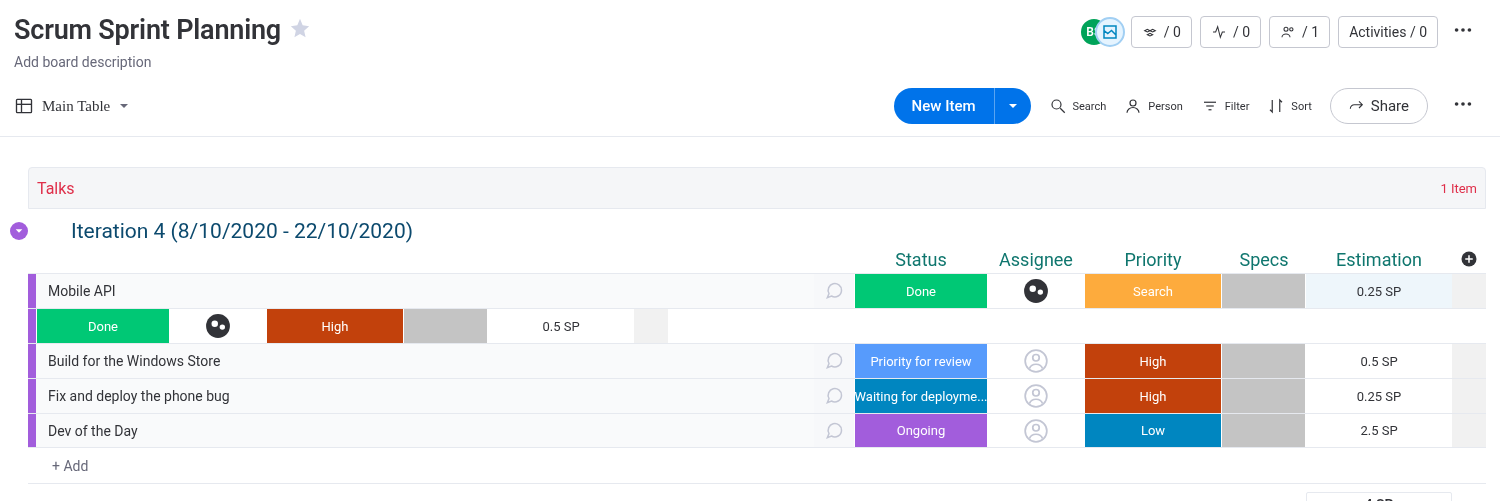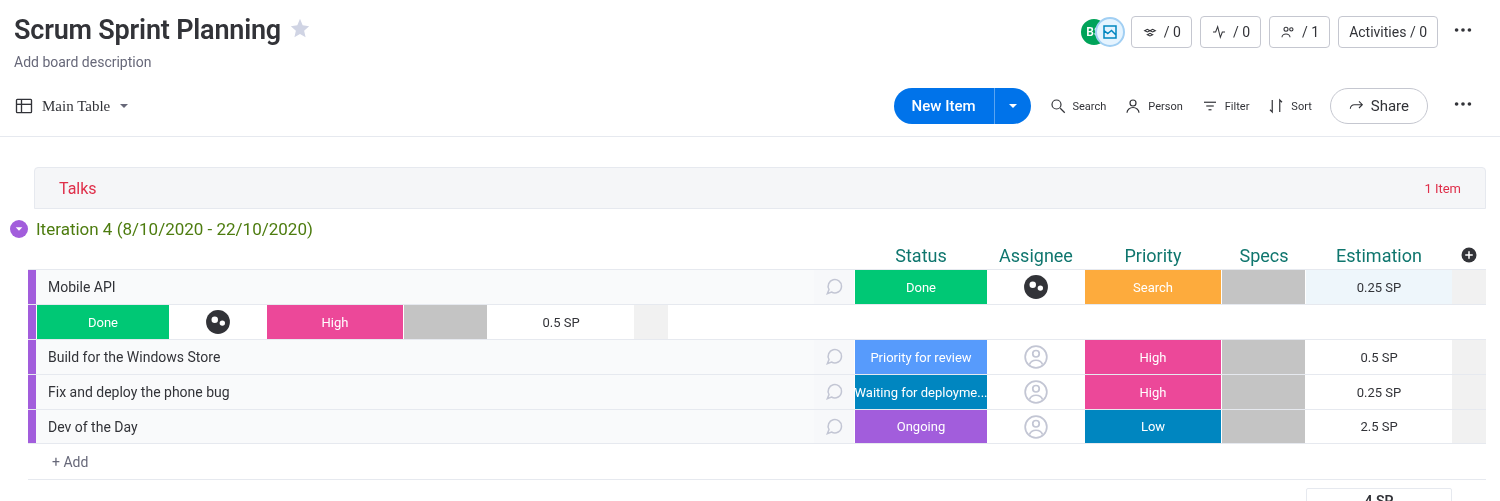--- a/index.html
+++ b/index.html
@@ -34,28 +34,28 @@
     .new-item-main { display: flex; align-items: center; padding: 0 18px; font-size: 15px; font-weight: 500; }
     .new-item-drop { display: flex; align-items: center; padding: 0 12px; border-left: 1px solid rgba(255,255,255,0.35); }
     .new-item-drop svg { width: 12px; height: 12px; fill: #fff; }
     .tool-item { display: flex; align-items: center; gap: 6px; font-size: 11px; color: #323338; cursor: pointer; }
     .tool-item svg { width: 18px; height: 18px; stroke: #323338; fill: none; stroke-width: 1.6; }
     .share-btn { border: 1px solid #c5c7d0; border-radius: 22px; height: 36px; padding: 0 18px; display: flex; align-items: center; gap: 6px; font-size: 15px; cursor: pointer; }
     .share-btn svg { width: 16px; height: 16px; stroke: #323338; fill: none; stroke-width: 1.6; }
     
     
     .board-body { padding: 30px 14px 0 14px; }
-    .talks-bar { background: #f5f6f8; border: 1px solid #e6e9ef; border-radius: 4px 4px 0 0; height: 42px; display: flex; align-items: center; justify-content: space-between; padding: 0 24px; margin-left: 20px; }
+    .talks-bar { background: #f5f6f8; border: 1px solid #e6e9ef; border-radius: 4px 4px 0 0; height: 42px; display: flex; align-items: center; justify-content: space-between; padding: 0 8px; margin-left: 14px; }
     .talks-title { color: #df2f4a; font-size: 16px; }
     .item-count { color: #df2f4a; font-size: 13px; }
     
     .group-header { display: flex; align-items: center; gap: 8px; margin-top: 10px; position: relative; }
     .collapse-btn { width: 18px; height: 18px; border-radius: 50%; background: #a25ddc; display: flex; align-items: center; justify-content: center; cursor: pointer; margin-left: -4px; }
     .collapse-btn svg { width: 10px; height: 10px; fill: #fff; }
-    .group-title { color: #4d7c0f; font-size: 17px; }
+    .group-title { color: #0c4a6e; font-size: 21px; margin-left: 35px; }
     
     .table-wrap { margin-left: 14px; margin-top: 2px; }
     .head-row { display: flex; align-items: center; height: 28px; }
     .name-col { flex: 1; }
     .col { text-align: center; font-size: 18px; color: #0f766e; }
     .col-status { width: 134px; }
     .col-assignee { width: 96px; }
     .col-priority { width: 138px; }
     .col-specs { width: 84px; }
     .col-est { width: 146px; }
@@ -76,21 +76,21 @@
     .specs-cell { width: 84px; background: #c4c4c4; border-right: 1px solid #fff; cursor: pointer; }
     .est-cell { width: 146px; display: flex; align-items: center; justify-content: center; font-size: 13px; color: #323338; background: #eef6fb; cursor: pointer; }
     .est-cell.plain { background: #fff; }
     .spacer-right { width: 34px; background: #f1f1f1;}
     
     .bg-done { background: #00c875; }
     .bg-waitrev { background: #579bfc; }
     .bg-waitdep { background: #0086c0; }
     .bg-ongoing { background: #a25ddc; }
     .bg-med { background: #fdab3d; }
-    .bg-high { background: #ec4899; }
+    .bg-high { background: #c2410c; }
     .bg-low { background: #0086c0; }
     
     .add-row { display: flex; align-items: center; height: 36px; border-bottom: 1px solid #e6e9ef; }
     .add-row .row-handle { background: #cfb2e8; }
     .add-text { flex: 1; padding-left: 16px; color: #676879; font-size: 14px; cursor: pointer; }
     
     .footer-row { display: flex; justify-content: flex-end; margin-top: 8px; }
     .sum-box { width: 146px; text-align: center; border: 1px solid #e6e9ef; border-radius: 2px; padding: 4px 0; margin-right: 34px; }
     .sum-val { font-size: 14px; font-weight: 600; color: #323338; }
     

